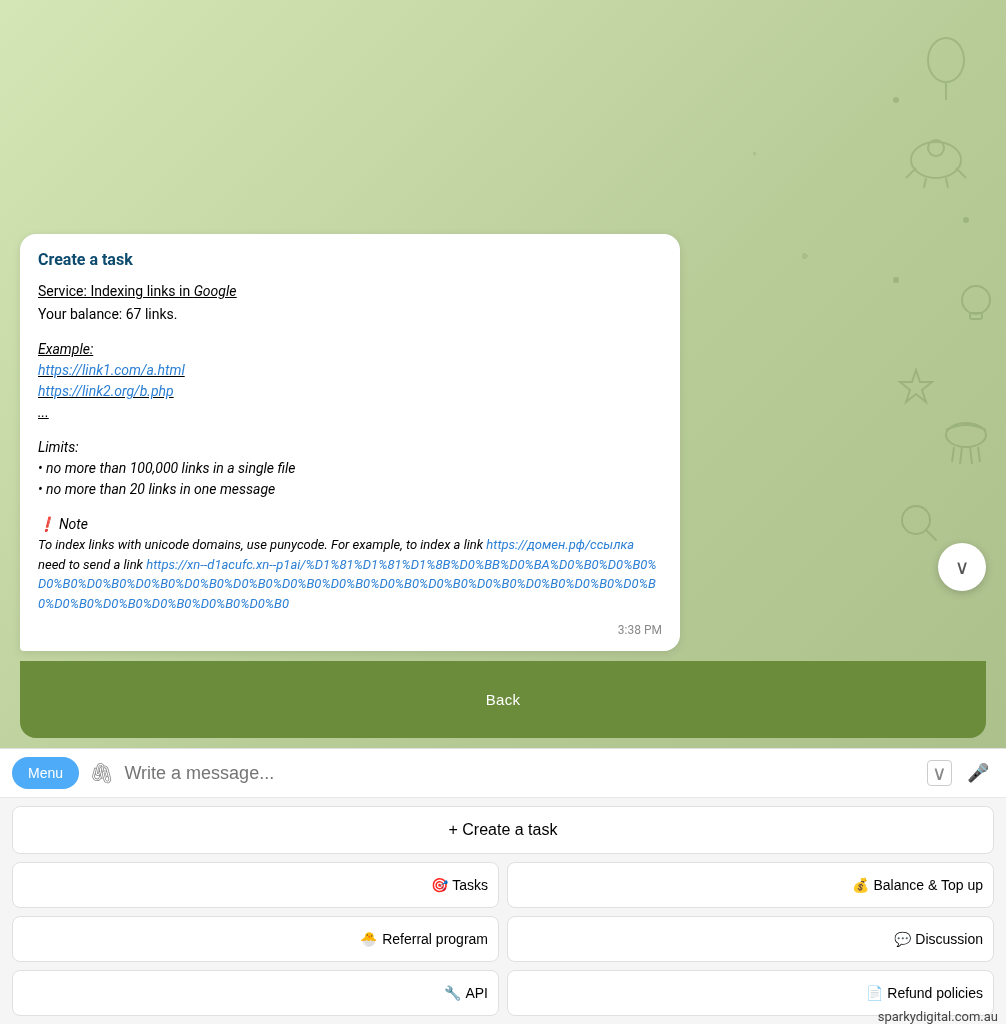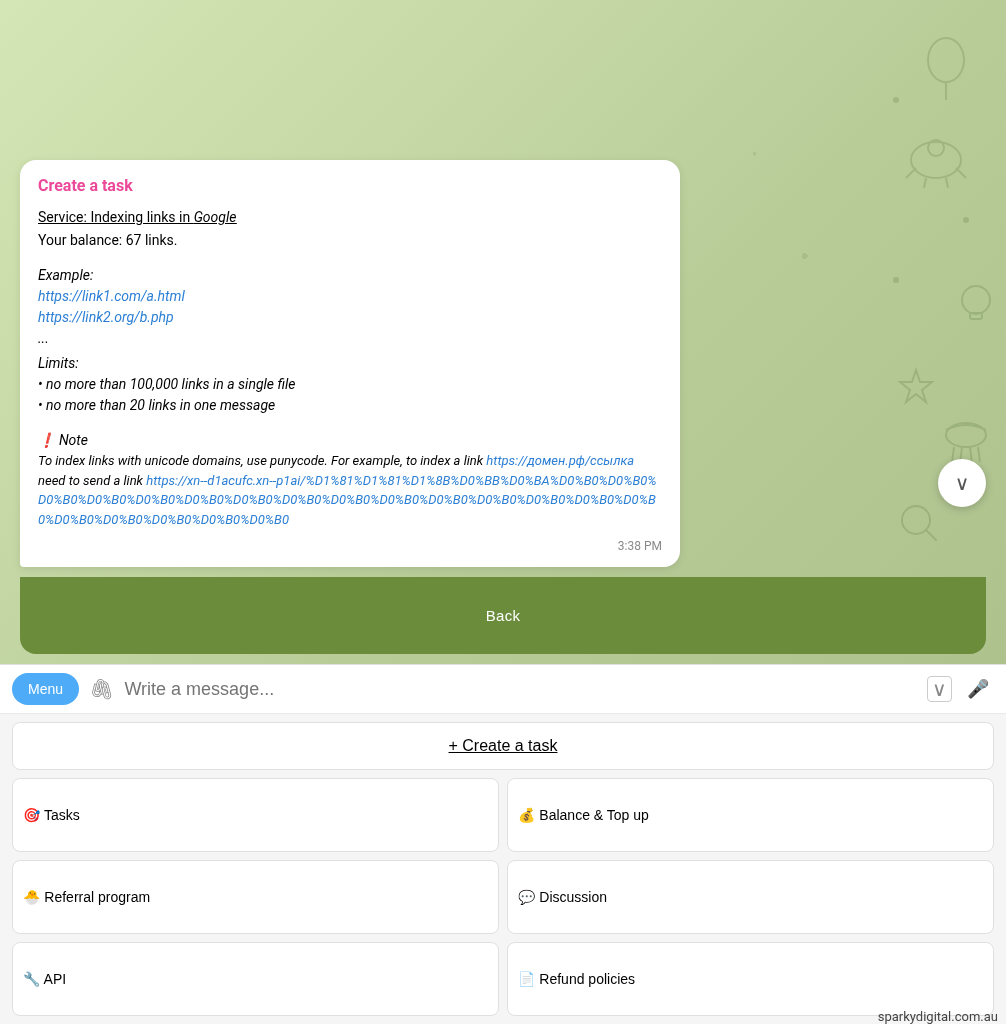--- a/index.html
+++ b/index.html
@@ -64,21 +64,21 @@
       padding: 16px 18px 12px 18px;
       max-width: 660px;
       width: 660px;
       position: relative;
       box-shadow: 0 2px 8px rgba(0,0,0,0.1);
     }
 
     .message-title {
       font-size: 16px;
       font-weight: 700;
-      color: #ec4899;
+      color: #0c4a6e;
       margin-bottom: 12px;
     }
 
     .message-body {
       font-size: 14px;
       color: #000;
       line-height: 1.5;
     }
 
     .message-body .service-line {
@@ -89,21 +89,22 @@
     .message-body .balance-line {
       margin-bottom: 14px;
     }
 
     .message-body .send-instruction {
       margin-bottom: 14px;
     }
 
     .message-body .example-section {
       font-style: italic;
-      margin-bottom: 4px;
+      margin-bottom: 14px;
+      text-decoration: underline;
     }
 
     .link-blue {
       color: #2b7fd4;
       font-style: italic;
     }
 
     .limits-section {
       font-style: italic;
       margin-bottom: 14px;
@@ -237,38 +238,37 @@
       width: 100%;
       background: white;
       border: 1px solid #e0e0e0;
       border-radius: 8px;
       padding: 14px;
       font-size: 16px;
       cursor: pointer;
       color: #000;
       margin-bottom: 8px;
       text-align: center;
-      text-decoration: underline;
     }
 
     .menu-grid {
       display: grid;
       grid-template-columns: 1fr 1fr;
       gap: 8px;
     }
 
     .menu-grid-btn {
       background: white;
       border: 1px solid #e0e0e0;
       border-radius: 8px;
-      padding: 28px 10px;
+      padding: 14px 10px;
       font-size: 14px;
       cursor: pointer;
       color: #000;
-      text-align: left;
+      text-align: right;
     }
 
     .watermark {
       position: absolute;
       bottom: 0;
       right: 8px;
       font-size: 13px;
       color: #444;
       z-index: 10;
     }

